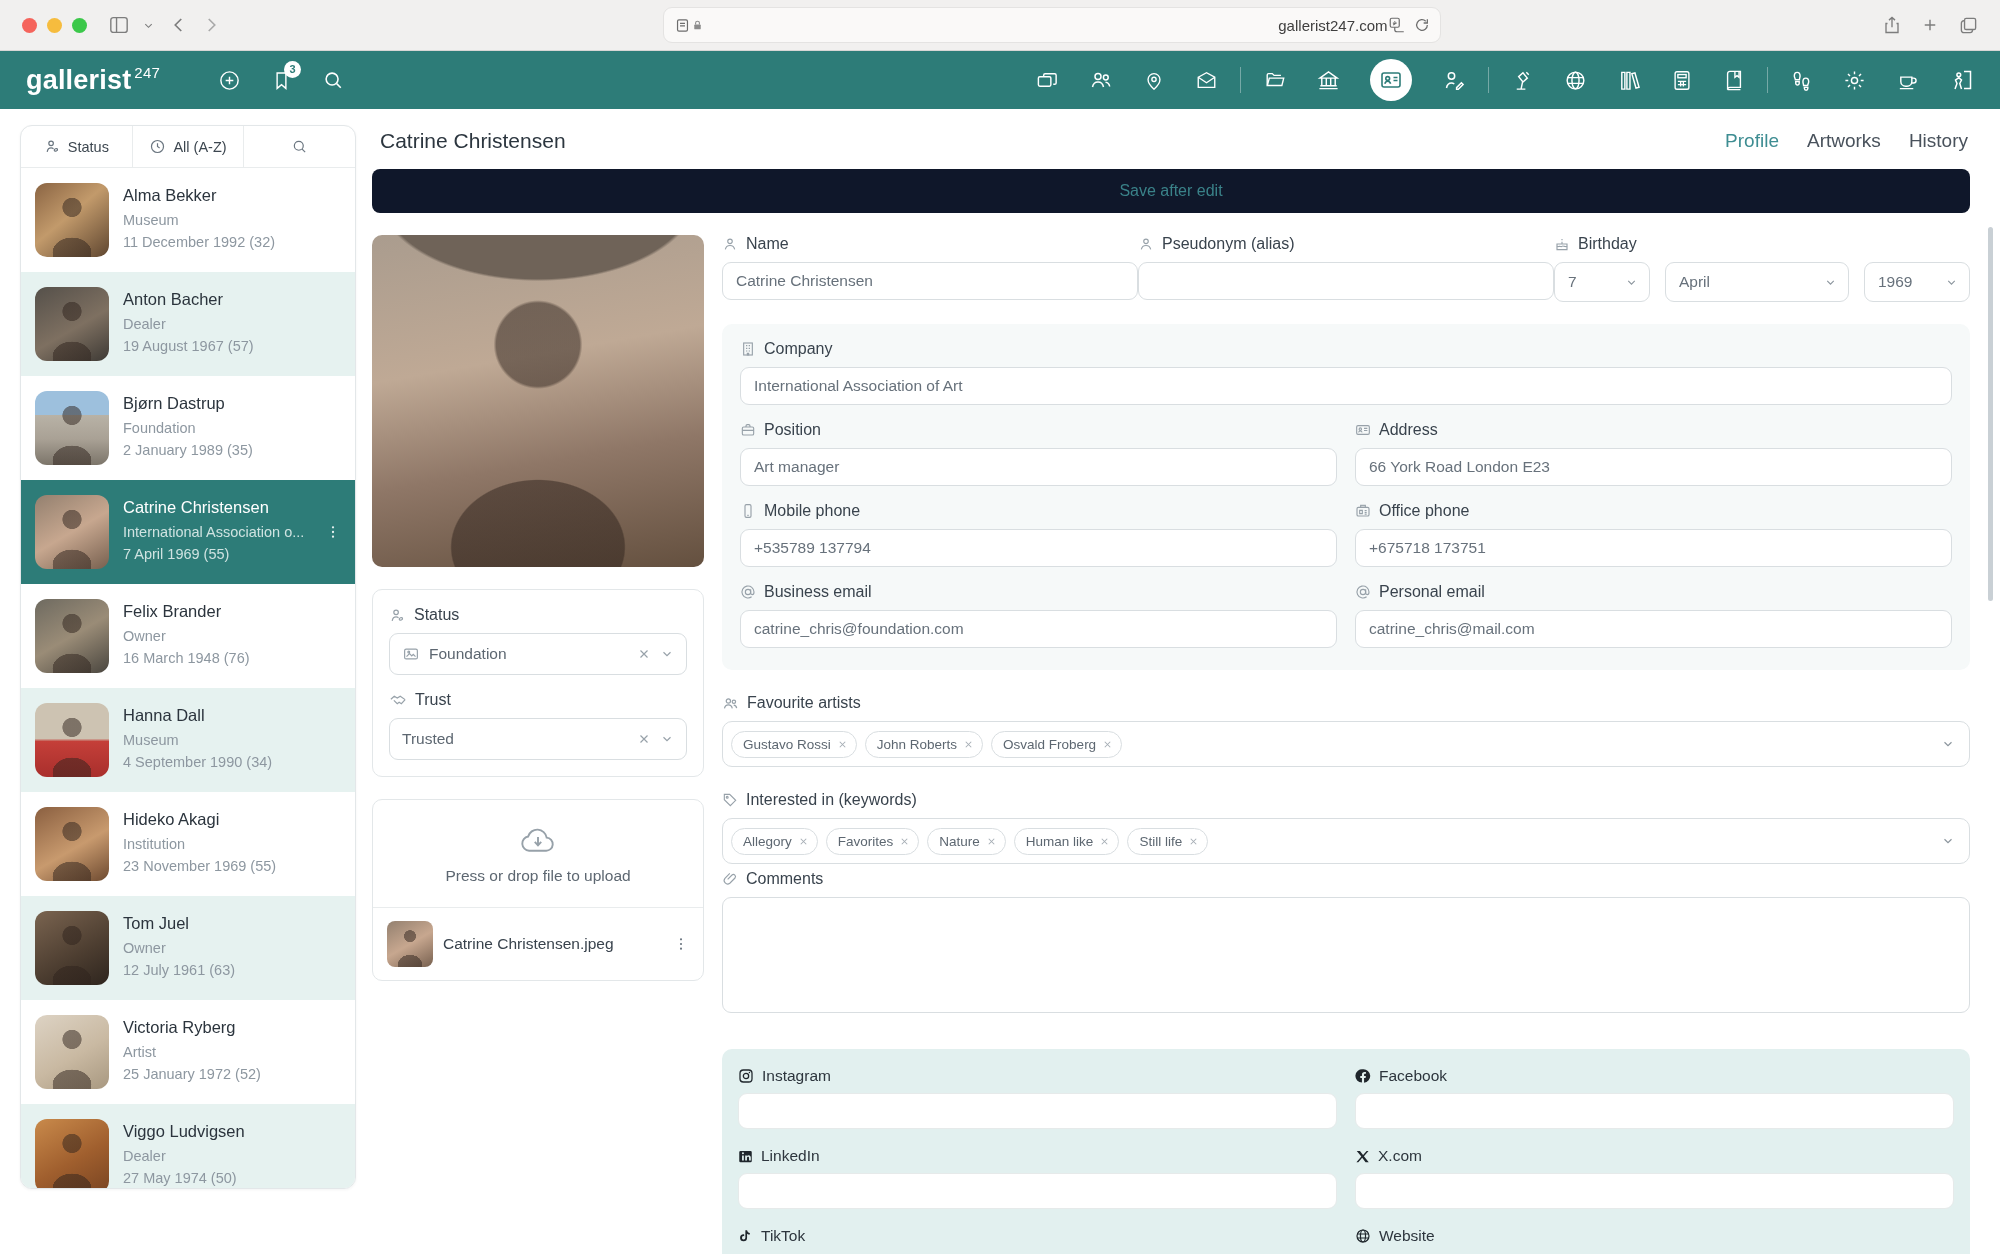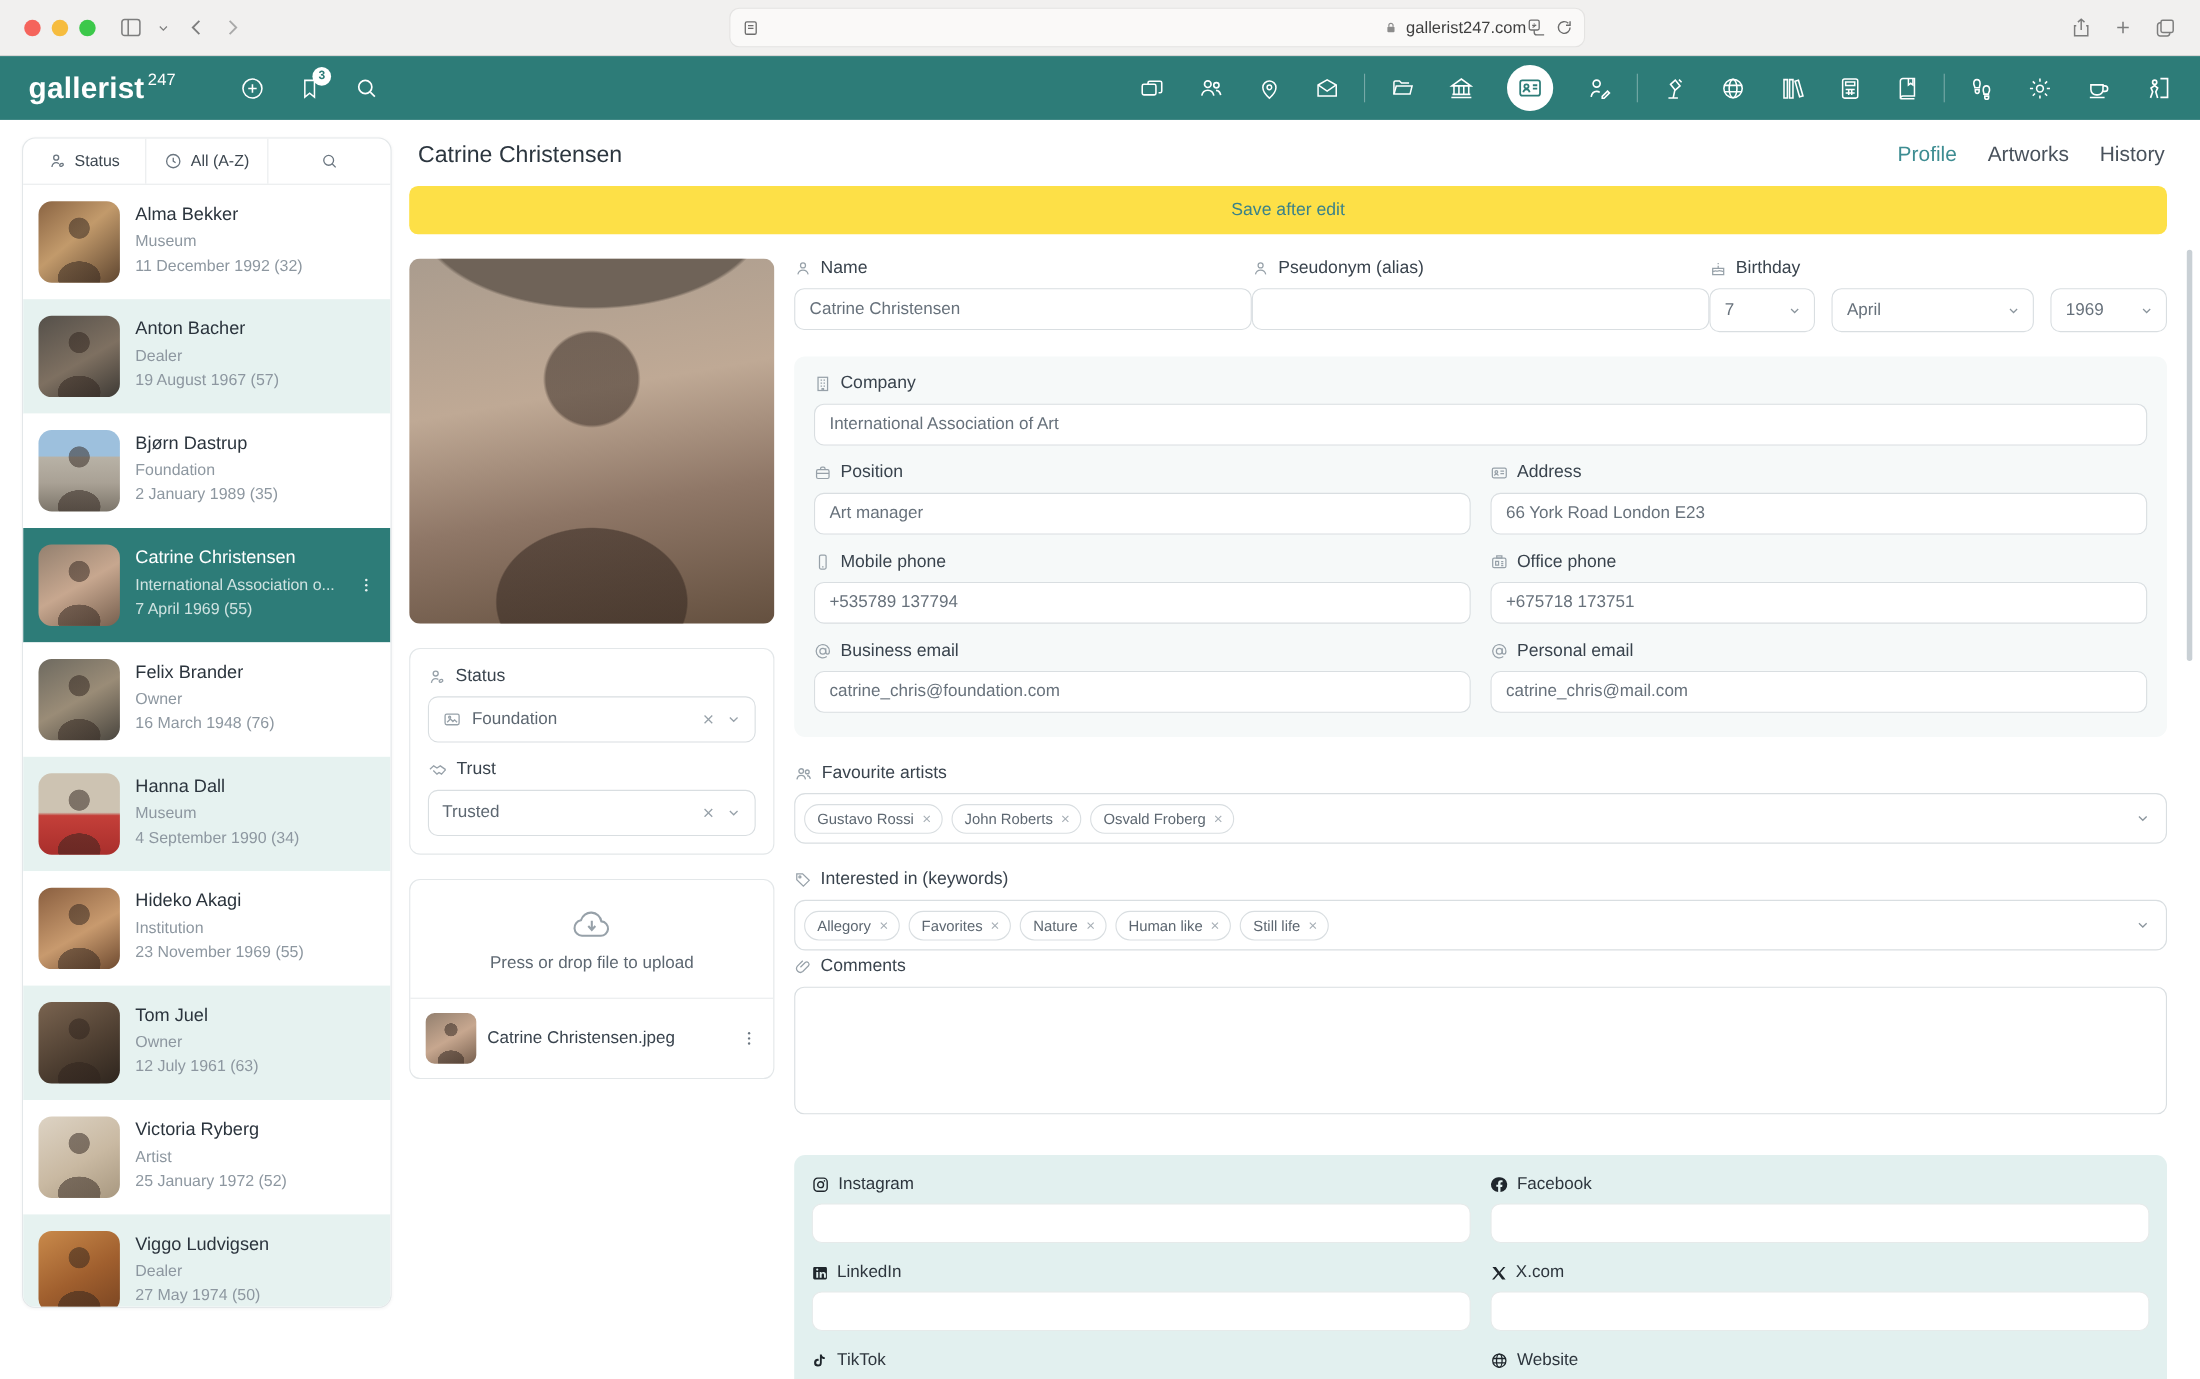--- a/index.html
+++ b/index.html
@@ -7,21 +7,21 @@
     -webkit-font-smoothing:antialiased;}
   svg{display:block;flex:0 0 auto}
   
   .chrome{height:50px;background:#f1f0ef;border-bottom:1px solid #d7d6d5;display:flex;align-items:center;padding:0 22px;gap:16px;color:#7d7d7d}
   .lights{display:flex;gap:10px;margin-right:6px}
   .light{width:15px;height:15px;border-radius:50%}
   .l-close{background:#f5645c}.l-min{background:#f6bc3e}.l-zoom{background:#3cc84a}
   .chr-grp{display:flex;align-items:center;gap:14px}
   .urlwrap{flex:1;display:flex;justify-content:center}
   .urlbar{width:756px;height:34px;background:#faf9f8;border:1px solid #e4e3e2;border-radius:9px;display:flex;align-items:center;padding:0 10px;color:#6d6d6d}
-  .urlcenter{flex:1;display:flex;align-items:center;justify-content:flex-end;gap:7px;font-size:15px;color:#3f3f3f}
+  .urlcenter{flex:1;display:flex;align-items:center;justify-content:space-between;gap:7px;font-size:15px;color:#3f3f3f}
   
   .appbar{height:58px;background:#2d7c78;display:flex;align-items:center;padding:0 26px;color:#fff}
   .logo{font-size:27px;font-weight:700;letter-spacing:.2px;display:flex;align-items:flex-start;line-height:1}
   .logo .sup{font-size:15px;font-weight:300;margin:-2px 0 0 3px}
   .abgrp{display:flex;align-items:center;gap:30px}
   .abgrp.first{margin-left:58px}
   .spacer{flex:1}
   .navdiv{width:1px;height:26px;background:rgba(255,255,255,.35)}
   .abico{position:relative;cursor:pointer;display:flex}
   .nav-active{width:42px;height:42px;background:#fff;border-radius:50%;display:flex;align-items:center;justify-content:center;color:#2d7c78}
@@ -60,21 +60,21 @@
   .a9{background:linear-gradient(150deg,#ddd3c4,#c9b9a2 55%,#a89880)}
   .a10{background:linear-gradient(150deg,#c98a4b,#a05f2e 55%,#7a4522)}
   .amain{background:radial-gradient(130% 70% at 50% -12%,#6f6358 0 36%,transparent 37%),linear-gradient(170deg,#aa9c8e,#bfa995 38%,#8f7767 66%,#64503f)}
   
   .main{flex:1;min-width:0;padding:12px 30px 0 16px;position:relative}
   .mhead{display:flex;align-items:center;margin:8px 2px 16px 8px}
   .title{font-size:21px;color:#2c363f}
   .tabs{margin-left:auto;display:flex;gap:28px;font-size:19px;color:#49525c}
   .tab{cursor:pointer}
   .tab.active{color:#3e8d92}
-  .banner{height:44px;background:#fde047;border-radius:8px;display:flex;align-items:center;justify-content:center;font-size:16px;color:#3a8289;margin-bottom:22px;cursor:pointer}
+  .banner{height:44px;background:#0f172a;border-radius:8px;display:flex;align-items:center;justify-content:center;font-size:16px;color:#3a8289;margin-bottom:22px;cursor:pointer}
   .cols{display:flex;gap:18px}
   .leftcol{width:332px;flex:0 0 auto;display:flex;flex-direction:column;gap:22px}
   .photo{height:332px;border-radius:10px;overflow:hidden}
   .card{border:1px solid #e3e7e9;border-radius:10px;background:#fff}
   .scard{padding:16px}
   .flabel{display:flex;align-items:center;gap:8px;font-size:16px;color:#39434d;margin-bottom:9px}
   .flabel svg{color:#97a1a9}
   .selbox{height:40px;border:1px solid #d9dee1;border-radius:9px;display:flex;align-items:center;padding:0 12px;gap:9px;color:#5d6771;font-size:15.5px;cursor:pointer;background:#fff}
   .selbox svg{color:#97a1a9}
   .push{margin-left:auto}

